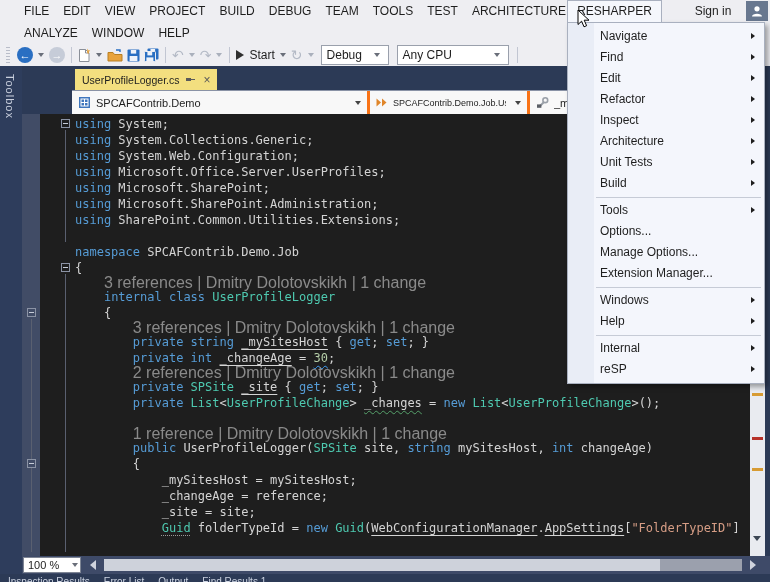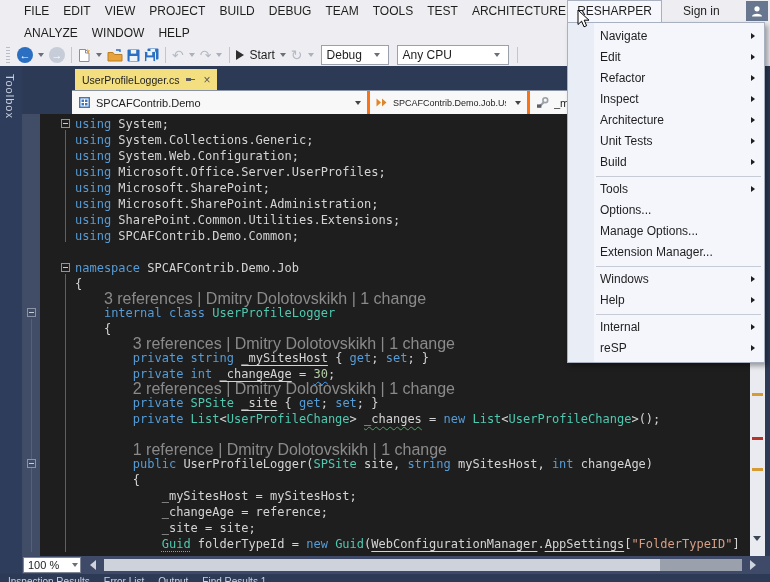--- a/index.html
+++ b/index.html
@@ -6,21 +6,21 @@
   body{width:770px;height:582px;position:relative;overflow:hidden;background:#2c3a56;
        font-family:"Liberation Sans",sans-serif;-webkit-font-smoothing:antialiased;}
   
   #mbrow1,#mbrow2,#toolbar{position:absolute;left:0;width:770px;height:22px;background:#eeeef2;}
   #mbrow1{top:0;} #mbrow2{top:22px;} #toolbar{top:44px;}
   #mb1,#mb2{padding-left:17px;white-space:nowrap;}
   .mb-item{display:inline-block;padding:0 7px;line-height:22px;font-size:12px;color:#1e1e1e;cursor:default;}
   #rs-header{position:absolute;left:567px;top:0;width:95px;height:22px;box-sizing:border-box;
              background:#f5f7fc;border:1px solid #a9b0bf;border-bottom:none;z-index:21;
              text-align:center;line-height:20px;font-size:12px;color:#1e1e1e;}
-  #signin{position:absolute;left:683px;top:0;width:60px;line-height:22px;text-align:left;font-size:12px;color:#1e1e1e;}
+  #signin{position:absolute;left:683px;top:0;width:60px;line-height:22px;text-align:center;font-size:12px;color:#1e1e1e;}
   #avatar{position:absolute;left:746px;top:1px;width:22px;height:20px;background:#68778f;
           display:flex;align-items:center;justify-content:center;}
   
   #toolbar{display:flex;align-items:center;}
   .grip{width:4px;height:16px;margin:0 5px 0 6px;
         background-image:repeating-linear-gradient(to bottom,#b9bdc9 0 1px,transparent 1px 3px);}
   .tsep{width:1px;height:16px;background:#c2c6d2;margin:0 4px;}
   .tbtn{display:flex;align-items:center;margin:0 2px;}
   .caret{width:0;height:0;border-left:3.5px solid transparent;border-right:3.5px solid transparent;
          border-top:4px solid #6a6f7a;margin:0 3px;}
@@ -243,21 +243,20 @@
   <div class="oline" style="left:43px;top:160px;height:278px;"></div>
   <div class="oline" style="left:9px;top:205px;height:233px;"></div>
   <div id="code">
       <div class="cl-code"><span class="kw">using</span><span> System;</span></div>
       <div class="cl-code"><span class="kw">using</span><span> System.Collections.Generic;</span></div>
       <div class="cl-code"><span class="kw">using</span><span> System.Web.Configuration;</span></div>
       <div class="cl-code"><span class="kw">using</span><span> Microsoft.Office.Server.UserProfiles;</span></div>
       <div class="cl-code"><span class="kw">using</span><span> Microsoft.SharePoint;</span></div>
       <div class="cl-code"><span class="kw">using</span><span> Microsoft.SharePoint.Administration;</span></div>
       <div class="cl-code"><span class="kw">using</span><span> SharePoint.Common.Utilities.Extensions;</span></div>
-      <div class="cl-code"><span class="kw">using</span><span> SPCAFContrib.Demo.Common;</span></div>
       <div class="cl-blank"></div>
       <div class="cl-code"><span class="kw">namespace</span><span> SPCAFContrib.Demo.Job</span></div>
       <div class="cl-code"><span>{</span></div>
       <div class="cl-lens" style="padding-left: 28.88px;">3 references | Dmitry Dolotovskikh | 1 change</div>
       <div class="cl-code"><span>    </span><span class="kw">internal</span><span> </span><span class="kw">class</span><span> </span><span class="ty">UserProfileLogger</span></div>
       <div class="cl-code"><span>    {</span></div>
       <div class="cl-lens" style="padding-left: 57.76px;">3 references | Dmitry Dolotovskikh | 1 change</div>
       <div class="cl-code"><span>        </span><span class="kw">private</span><span> </span><span class="kw">string</span><span> </span><span class="sqb">_mySitesHost</span><span> { </span><span class="kw">get</span><span>; </span><span class="kw">set</span><span>; }</span></div>
       <div class="cl-code"><span>        </span><span class="kw">private</span><span> </span><span class="kw">int</span><span> </span><span class="sqb">_changeAge</span><span> = </span><span class="numsq">30</span><span>;</span></div>
       <div class="cl-lens" style="padding-left: 57.76px;">2 references | Dmitry Dolotovskikh | 1 change</div>
@@ -297,20 +296,21 @@
     <span class="ptab">Inspection Results</span>
     <span class="ptab">Error List</span>
     <span class="ptab">Output</span>
     <span class="ptab">Find Results 1</span>
   </div>
 
 <div id="rs-menu">
   <div class="gutter"></div>
   <div id="rs-items">
       <div class="rs-item"><span class="rs-label">Navigate</span><span class="rs-arrow"></span></div>
+      <div class="rs-item"><span class="rs-label">Find</span><span class="rs-arrow"></span></div>
       <div class="rs-item"><span class="rs-label">Edit</span><span class="rs-arrow"></span></div>
       <div class="rs-item"><span class="rs-label">Refactor</span><span class="rs-arrow"></span></div>
       <div class="rs-item"><span class="rs-label">Inspect</span><span class="rs-arrow"></span></div>
       <div class="rs-item"><span class="rs-label">Architecture</span><span class="rs-arrow"></span></div>
       <div class="rs-item"><span class="rs-label">Unit Tests</span><span class="rs-arrow"></span></div>
       <div class="rs-item"><span class="rs-label">Build</span><span class="rs-arrow"></span></div>
       <div class="rs-sep"></div>
       <div class="rs-item"><span class="rs-label">Tools</span><span class="rs-arrow"></span></div>
       <div class="rs-item"><span class="rs-label">Options...</span></div>
       <div class="rs-item"><span class="rs-label">Manage Options...</span></div>

